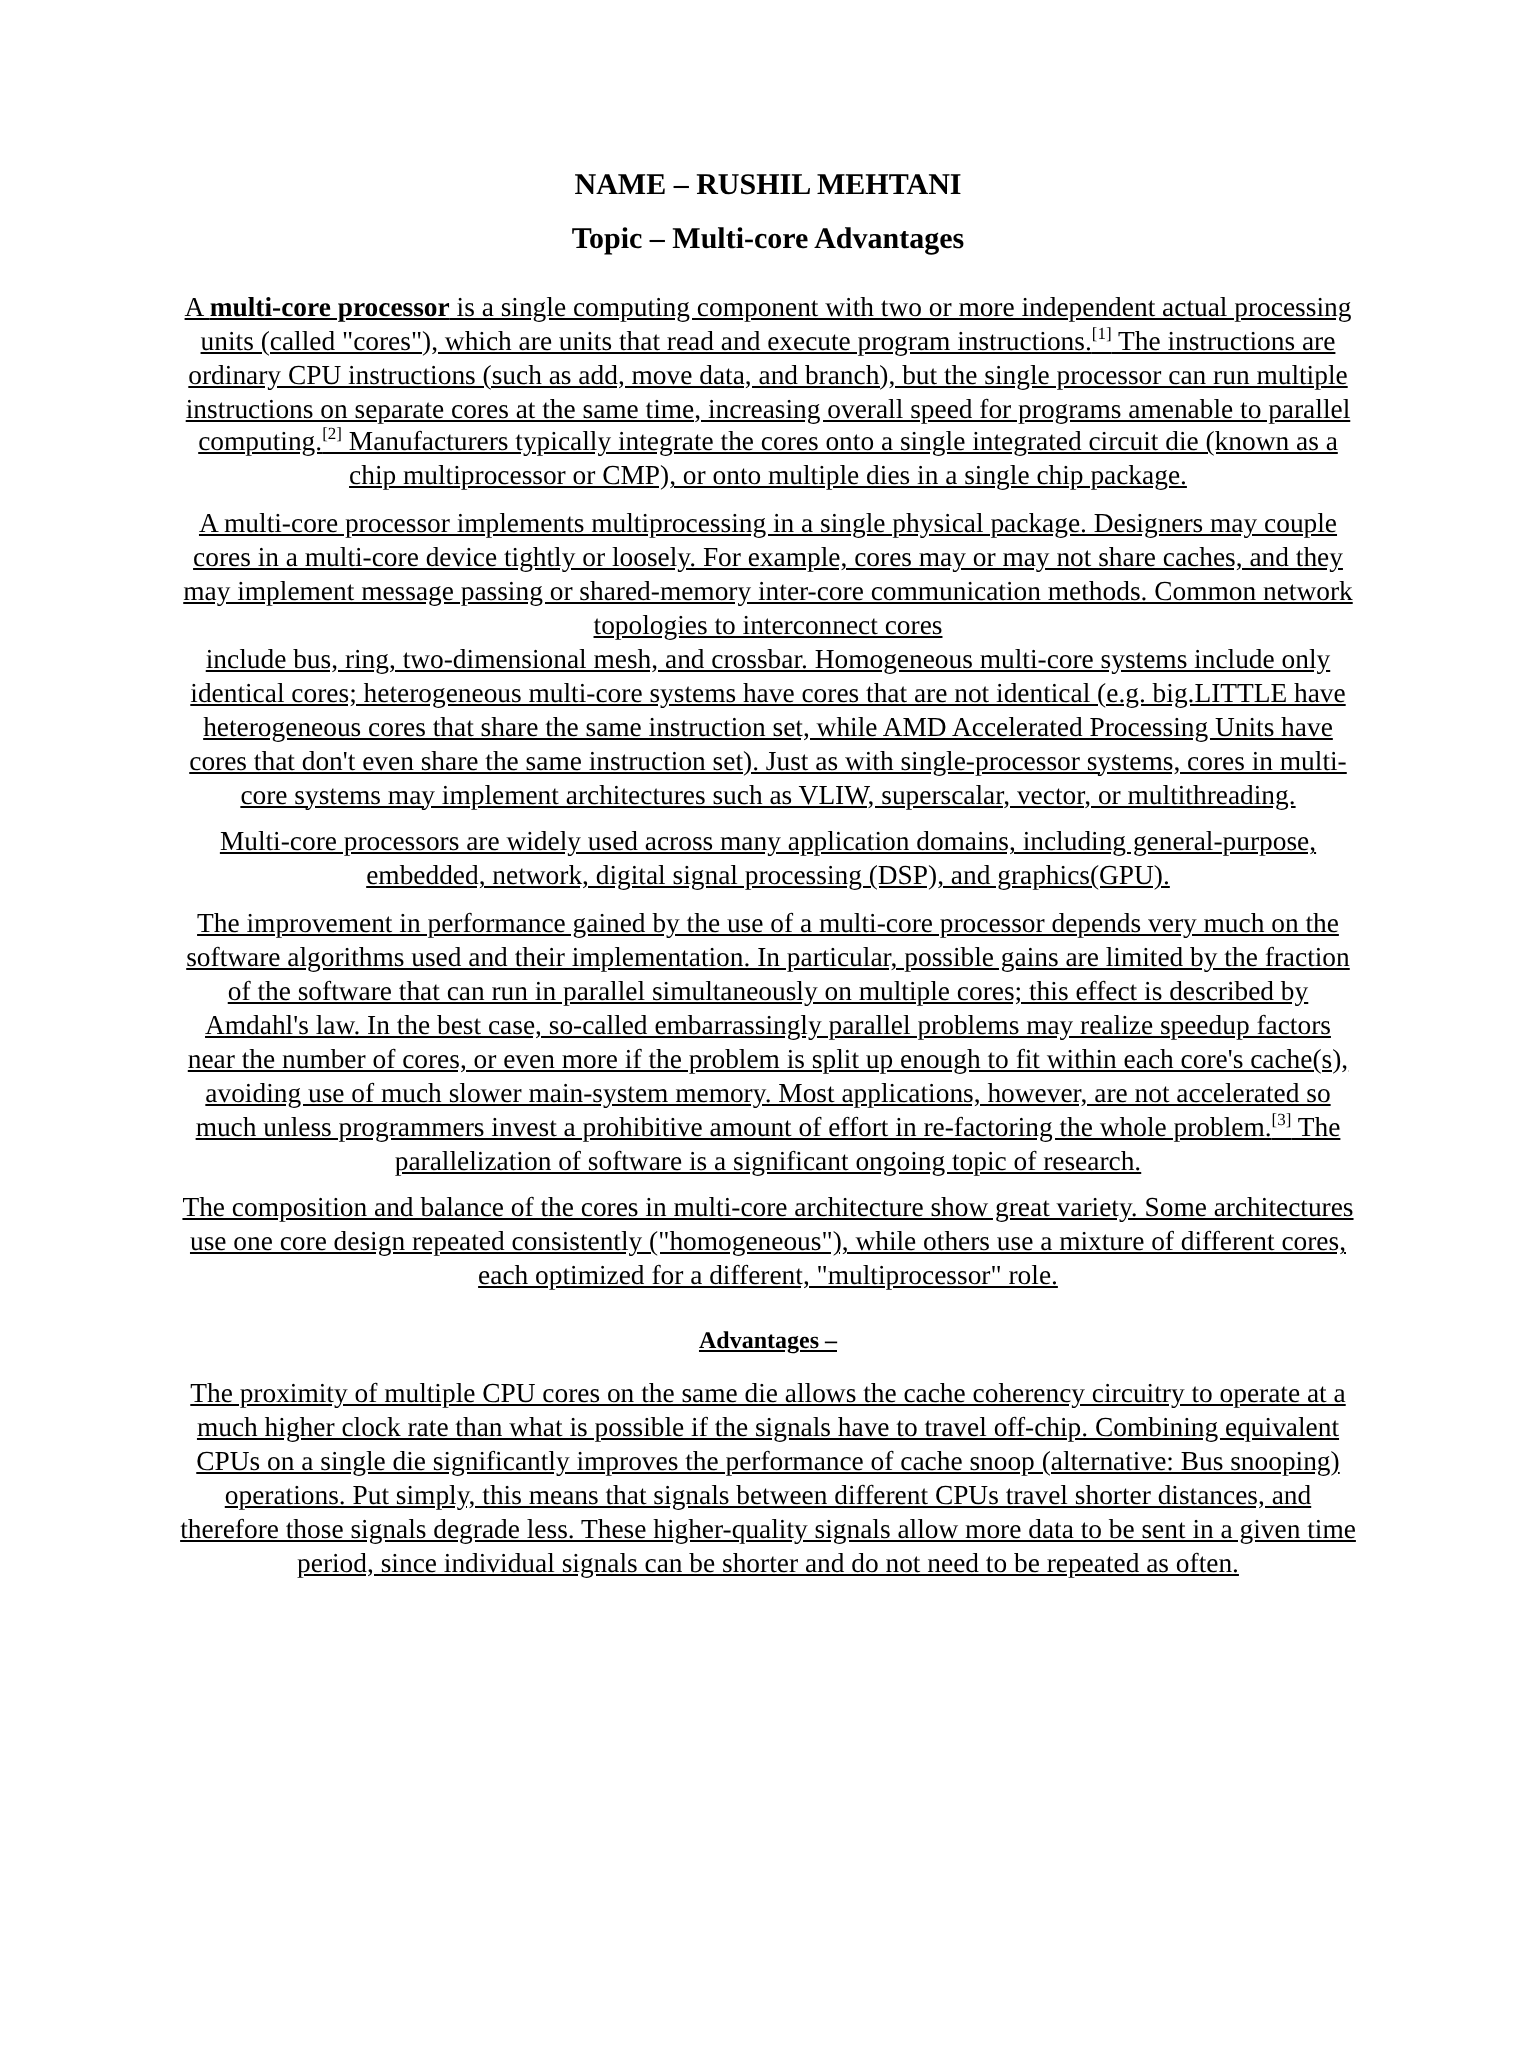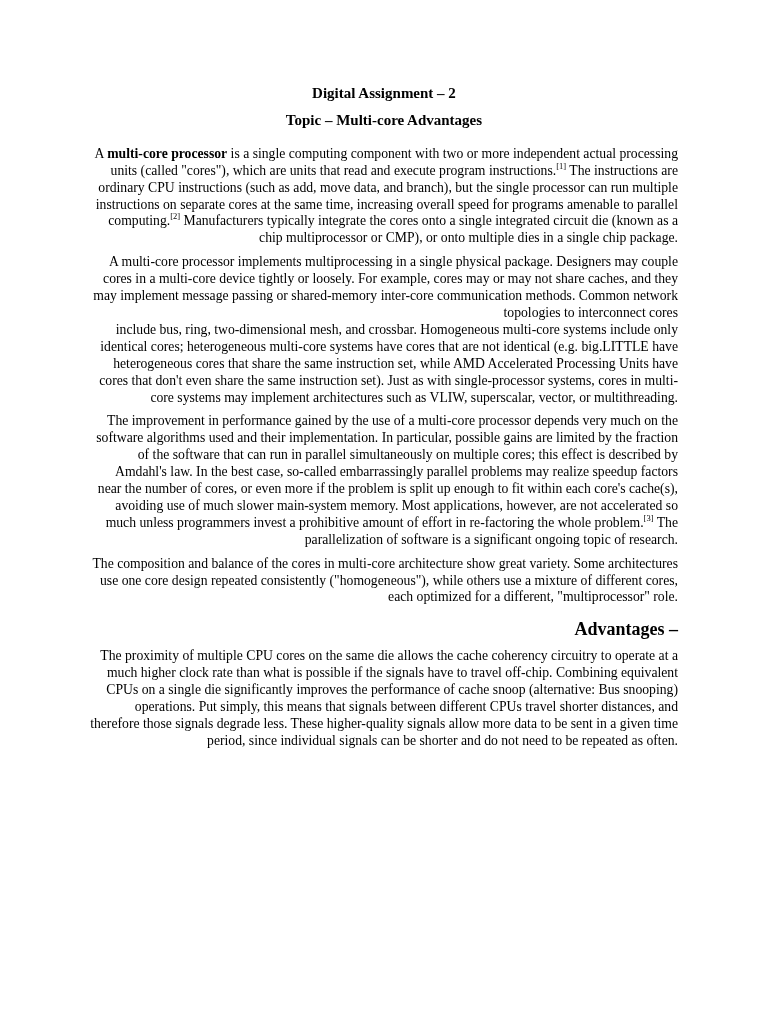--- a/index.html
+++ b/index.html
@@ -18,44 +18,46 @@
   .header-line {
     font-weight: bold;
     font-size: 15px;
     line-height: 27.4px;
     white-space: nowrap;
   }
   .doc-body {
     margin-top: 11px;
     font-size: 13.7px;
     line-height: 16.9px;
-    text-align: right;
+    text-align: center;
+    text-decoration: underline;
   }
   p.doc-paragraph { margin: 0 0 7px 0; }
   h3.doc-heading {
-    font-size: 18px;
+    font-size: 12px;
     font-weight: bold;
     margin: 15px 0 10px 0;
   }
   sup.citation {
     font-size: 8.5px;
     line-height: 0;
     vertical-align: super;
   }
   b { font-weight: bold; }
 </style>
 </head>
 <body>
 
 <div class="page">
   <header class="doc-header">
-    <div class="header-line">Digital Assignment – 2</div>
+    <div class="header-line">NAME – RUSHIL MEHTANI</div>
     <div class="header-line">Topic – Multi-core Advantages</div>
   </header>
   <main class="doc-body">
       <p class="doc-paragraph"><span>A </span><b>multi-core processor</b><span> is a single computing component with two or more independent actual processing units (called "cores"), which are units that read and execute program instructions.</span><sup class="citation">[1]</sup><span> The instructions are ordinary CPU instructions (such as add, move data, and branch), but the single processor can run multiple instructions on separate cores at the same time, increasing overall speed for programs amenable to parallel computing.</span><sup class="citation">[2]</sup><span> Manufacturers typically integrate the cores onto a single integrated circuit die (known as a chip multiprocessor or CMP), or onto multiple dies in a single chip package.</span></p>
       <p class="doc-paragraph"><span>A multi-core processor implements multiprocessing in a single physical package. Designers may couple cores in a multi-core device tightly or loosely. For example, cores may or may not share caches, and they may implement message passing or shared-memory inter-core communication methods. Common network topologies to interconnect cores</span><br><span>include bus, ring, two-dimensional mesh, and crossbar. Homogeneous multi-core systems include only identical cores; heterogeneous multi-core systems have cores that are not identical (e.g. big.LITTLE have heterogeneous cores that share the same instruction set, while AMD Accelerated Processing Units have cores that don't even share the same instruction set). Just as with single-processor systems, cores in multi-core systems may implement architectures such as VLIW, superscalar, vector, or multithreading.</span></p>
+      <p class="doc-paragraph"><span>Multi-core processors are widely used across many application domains, including general-purpose, embedded, network, digital signal processing (DSP), and graphics(GPU).</span></p>
       <p class="doc-paragraph"><span>The improvement in performance gained by the use of a multi-core processor depends very much on the software algorithms used and their implementation. In particular, possible gains are limited by the fraction of the software that can run in parallel simultaneously on multiple cores; this effect is described by Amdahl's law. In the best case, so-called embarrassingly parallel problems may realize speedup factors near the number of cores, or even more if the problem is split up enough to fit within each core's cache(s), avoiding use of much slower main-system memory. Most applications, however, are not accelerated so much unless programmers invest a prohibitive amount of effort in re-factoring the whole problem.</span><sup class="citation">[3]</sup><span> The parallelization of software is a significant ongoing topic of research.</span></p>
       <p class="doc-paragraph"><span>The composition and balance of the cores in multi-core architecture show great variety. Some architectures use one core design repeated consistently ("homogeneous"), while others use a mixture of different cores, each optimized for a different, "multiprocessor" role.</span></p>
       <h3 class="doc-heading"><b>Advantages –</b></h3>
       <p class="doc-paragraph"><span>The proximity of multiple CPU cores on the same die allows the cache coherency circuitry to operate at a much higher clock rate than what is possible if the signals have to travel off-chip. Combining equivalent CPUs on a single die significantly improves the performance of cache snoop (alternative: Bus snooping) operations. Put simply, this means that signals between different CPUs travel shorter distances, and therefore those signals degrade less. These higher-quality signals allow more data to be sent in a given time period, since individual signals can be shorter and do not need to be repeated as often.</span></p>
     </main>
 </div>
 
 </body></html>

